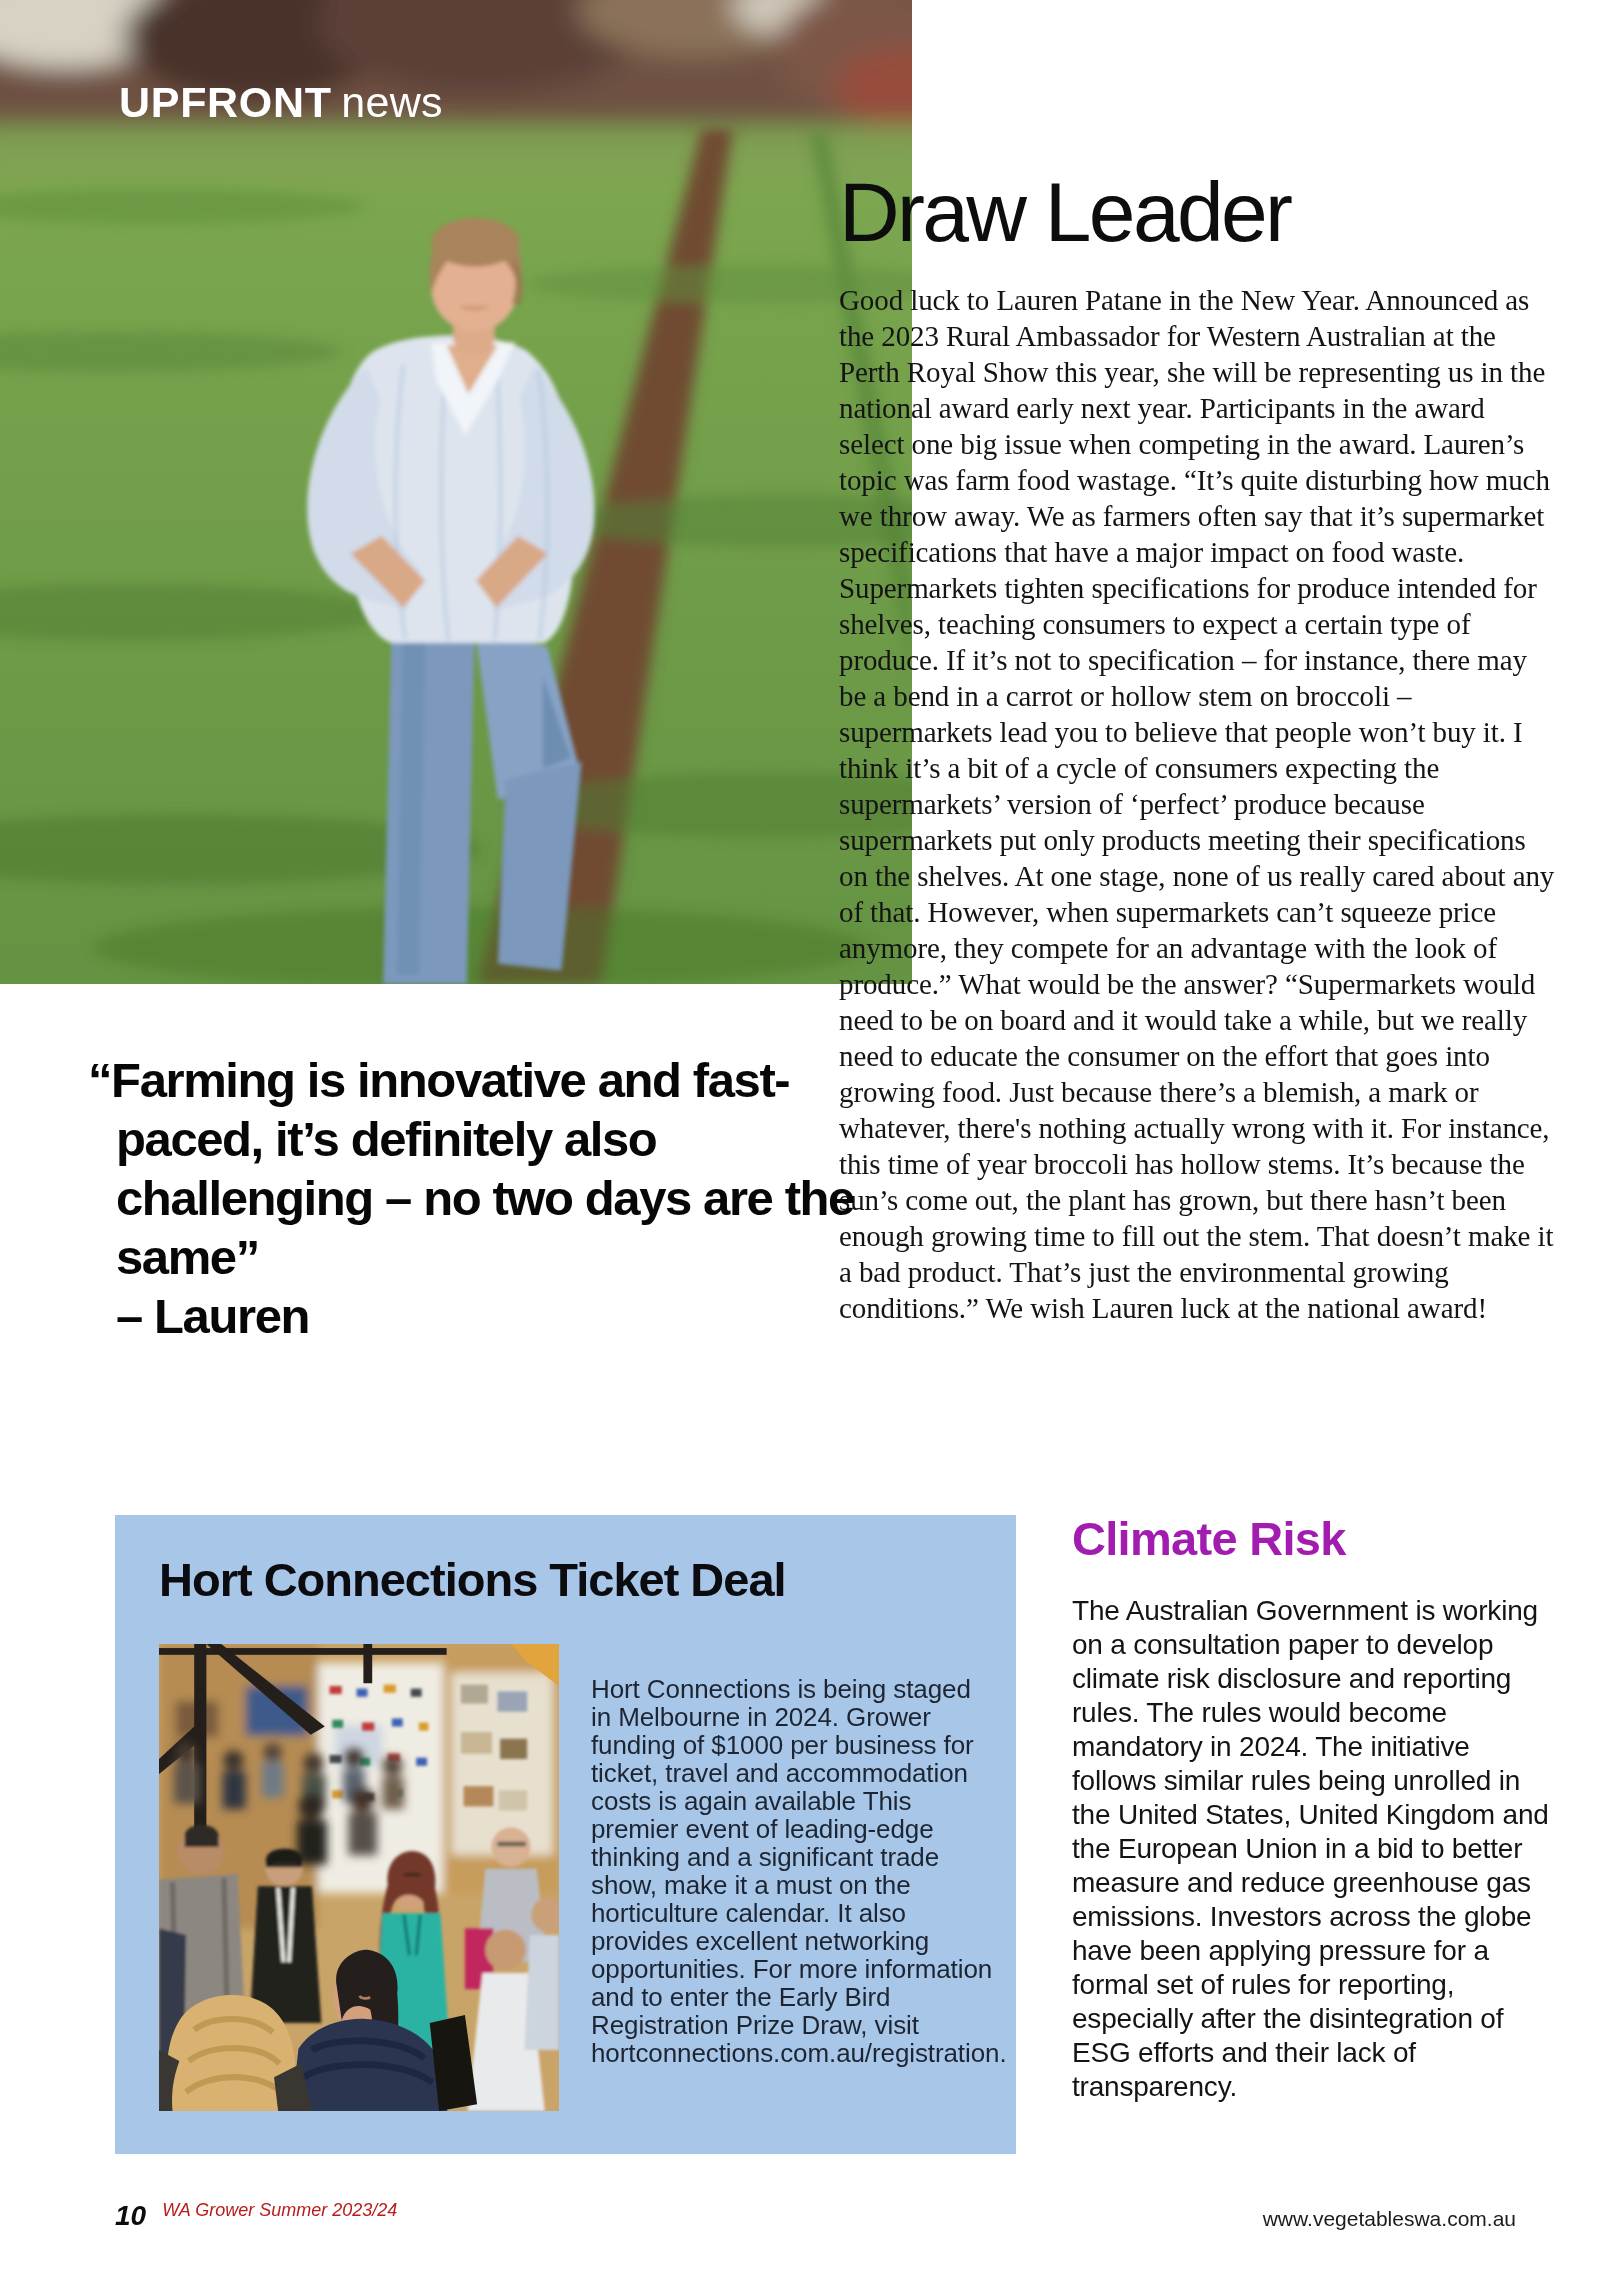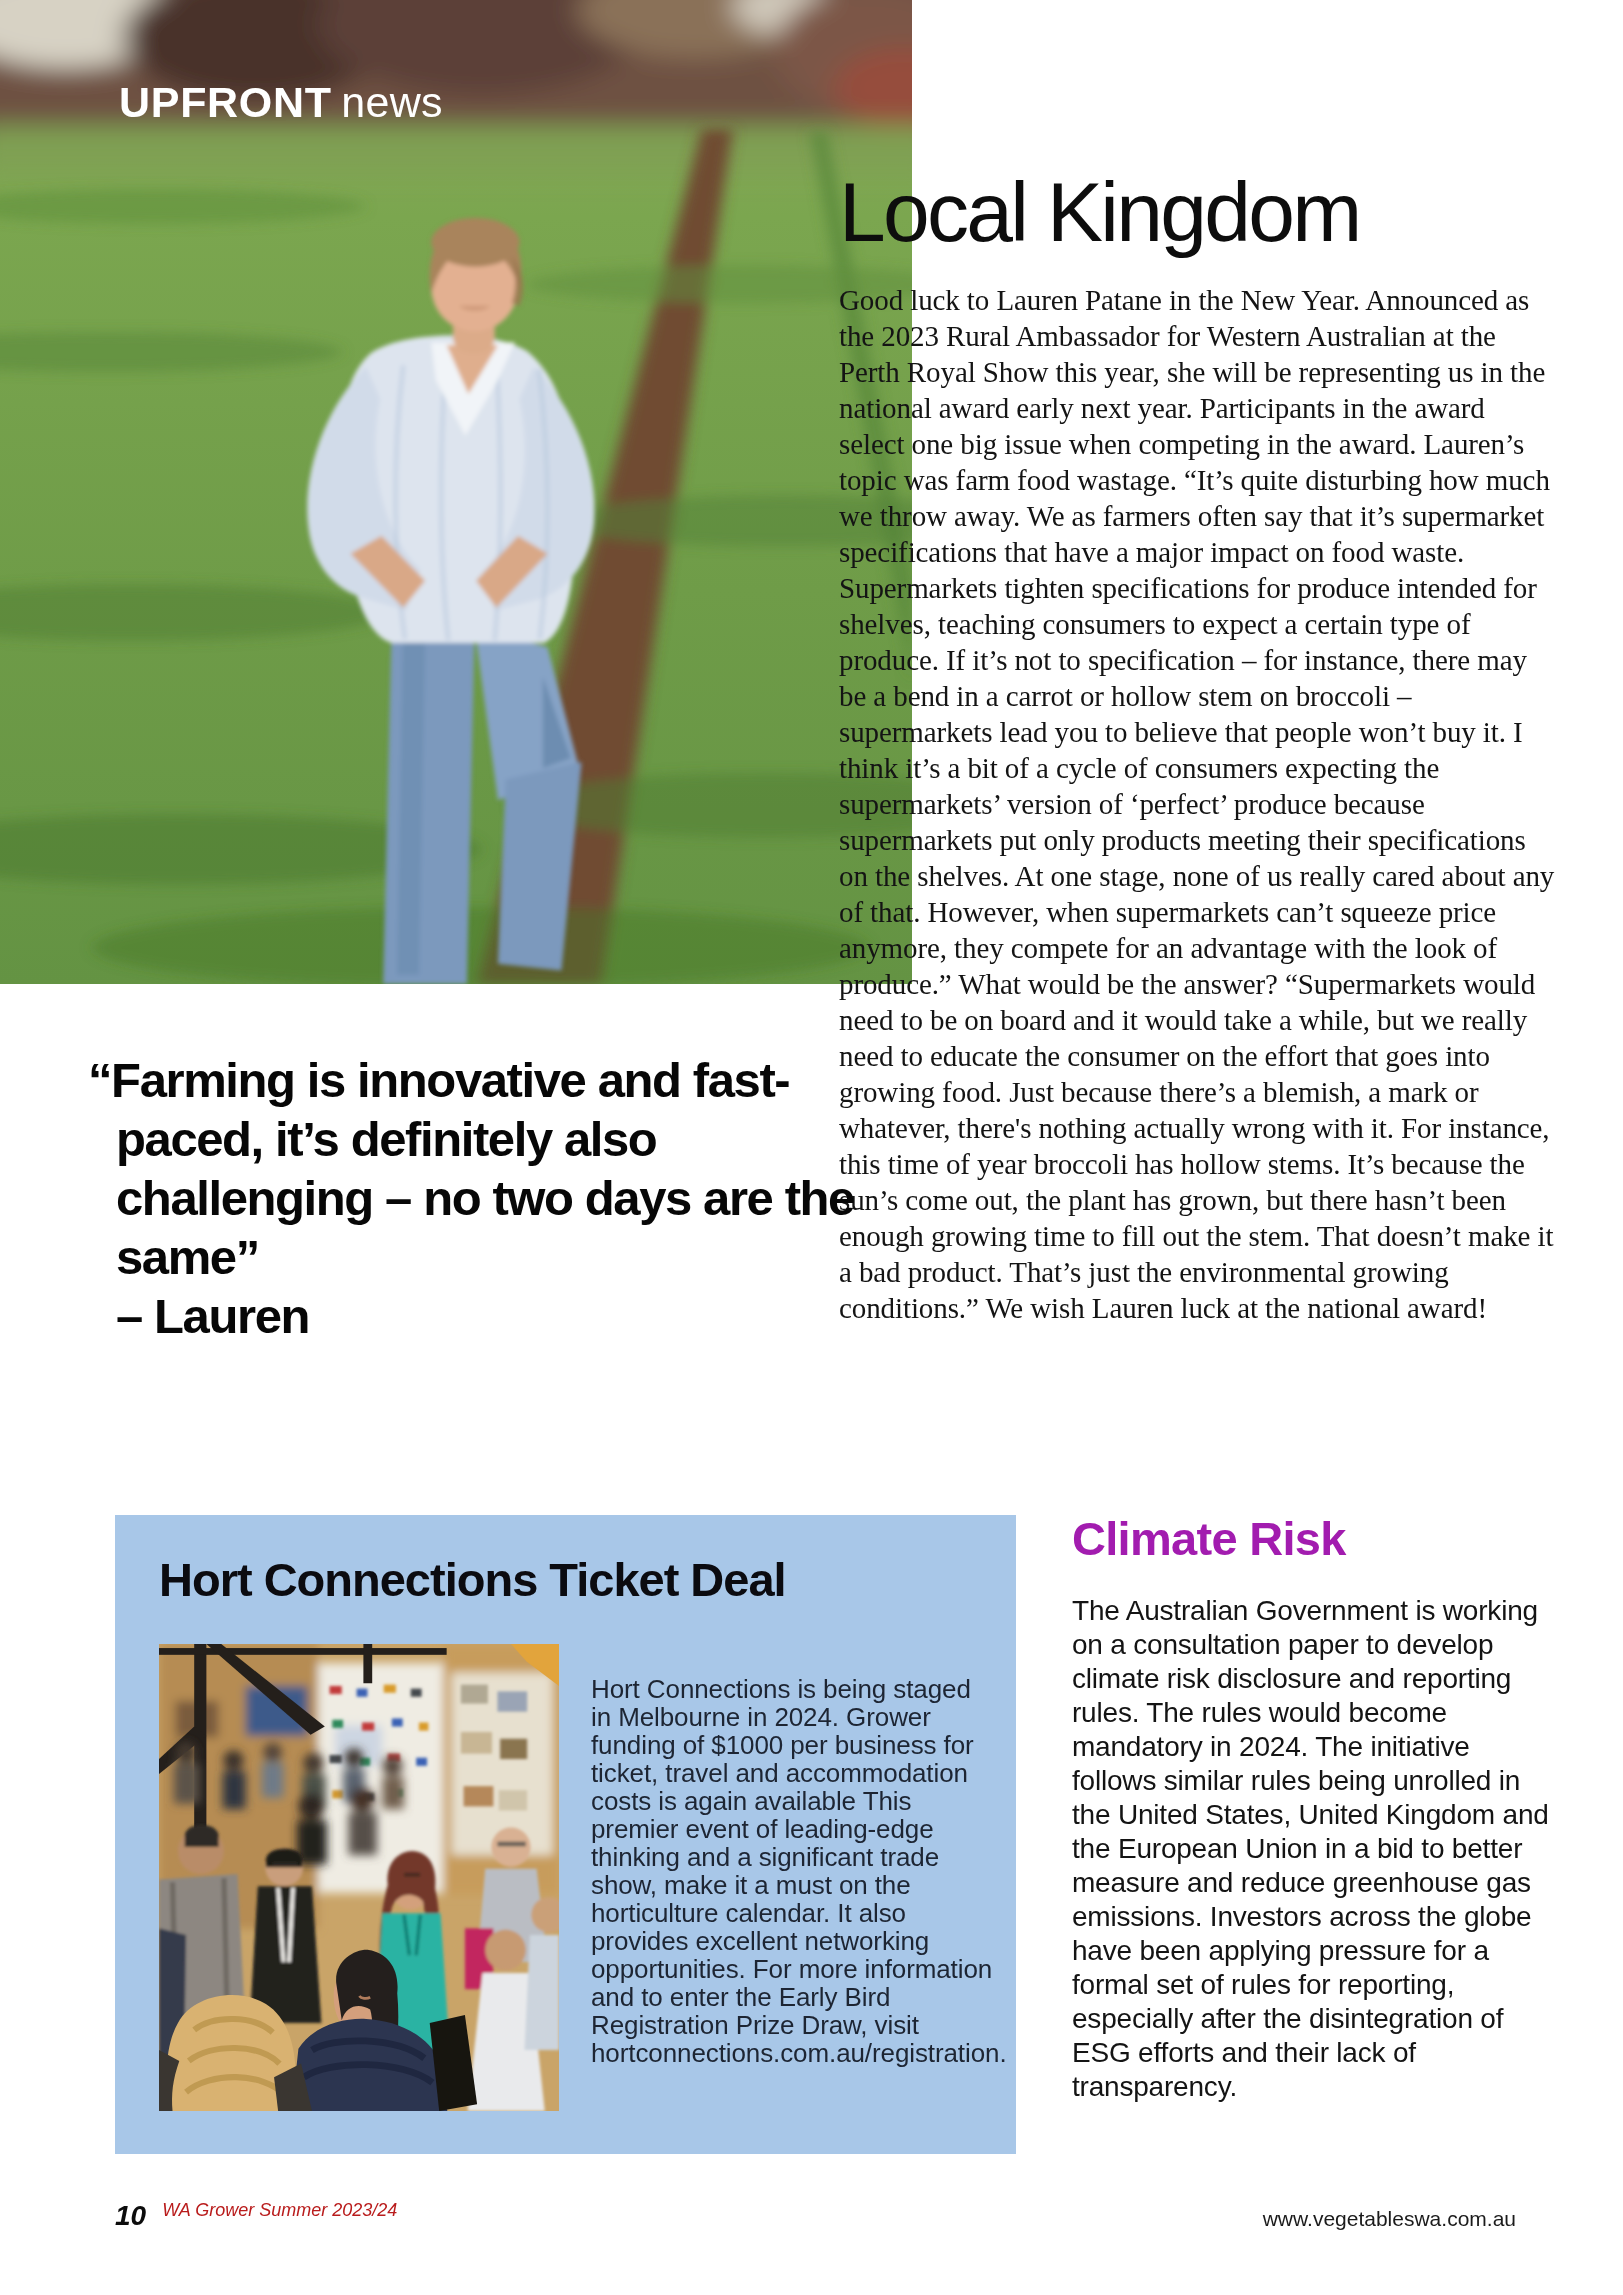--- a/index.html
+++ b/index.html
@@ -171,21 +171,21 @@
         <path d="M660,380 C676,400 678,430 670,452 L660,448 C666,428 666,402 660,380 Z" fill="#9a7750" opacity="0.8"></path>
         <path d="M592,452 a22,12 0 0 0 40,0" fill="#c08868" opacity="0.55"></path>
       </g>
     </svg>
     <div class="masthead">
       <span class="bold">UPFRONT</span><span class="light">news</span>
     </div>
   </div>
 
   <section class="article-main">
-    <h1>Local Kingdom</h1>
+    <h1>Draw Leader</h1>
     <p>Good luck to Lauren Patane in the New Year. Announced as the 2023 Rural Ambassador for Western Australian at the Perth Royal Show this year, she will be representing us in the national award early next year. Participants in the award select one big issue when competing in the award. Lauren’s topic was farm food wastage. “It’s quite disturbing how much we throw away. We as farmers often say that it’s supermarket specifications that have a major impact on food waste. Supermarkets tighten specifications for produce intended for shelves, teaching consumers to expect a certain type of produce. If it’s not to specification – for instance, there may be a bend in a carrot or hollow stem on broccoli – supermarkets lead you to believe that people won’t buy it. I think it’s a bit of a cycle of consumers expecting the supermarkets’ version of ‘perfect’ produce because supermarkets put only products meeting their specifications on the shelves. At one stage, none of us really cared about any of that. However, when supermarkets can’t squeeze price anymore, they compete for an advantage with the look of produce.” What would be the answer? “Supermarkets would need to be on board and it would take a while, but we really need to educate the consumer on the effort that goes into growing food. Just because there’s a blemish, a mark or whatever, there's nothing actually wrong with it. For instance, this time of year broccoli has hollow stems. It’s because the sun’s come out, the plant has grown, but there hasn’t been enough growing time to fill out the stem. That doesn’t make it a bad product. That’s just the environmental growing conditions.” We wish Lauren luck at the national award!</p>
   </section>
 
   <blockquote class="pull-quote">
     <p>“Farming is innovative and fast-paced, it’s definitely also challenging – no two days are the same”</p>
     <div class="attribution">– Lauren</div>
   </blockquote>
 
   <section class="blue-box">
     <h2>Hort Connections Ticket Deal</h2>

